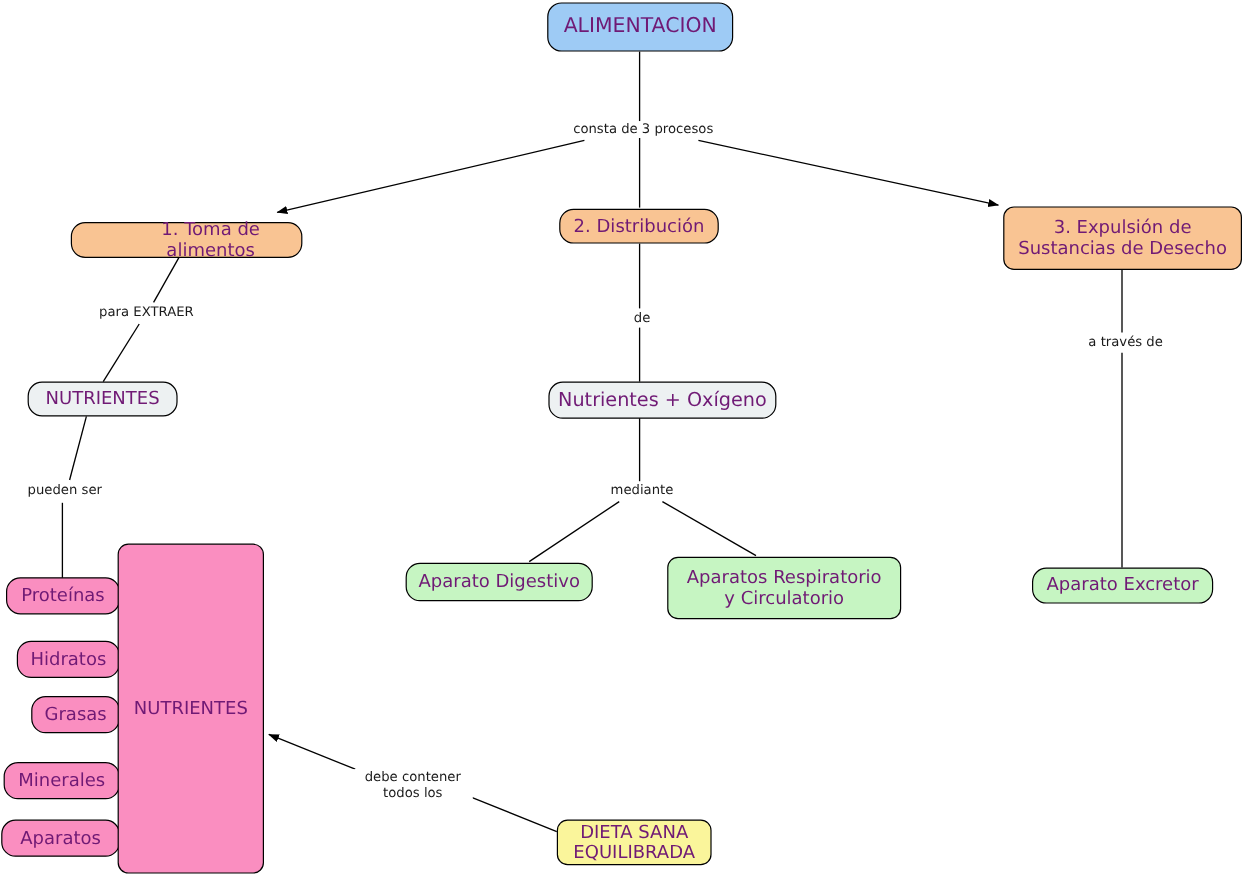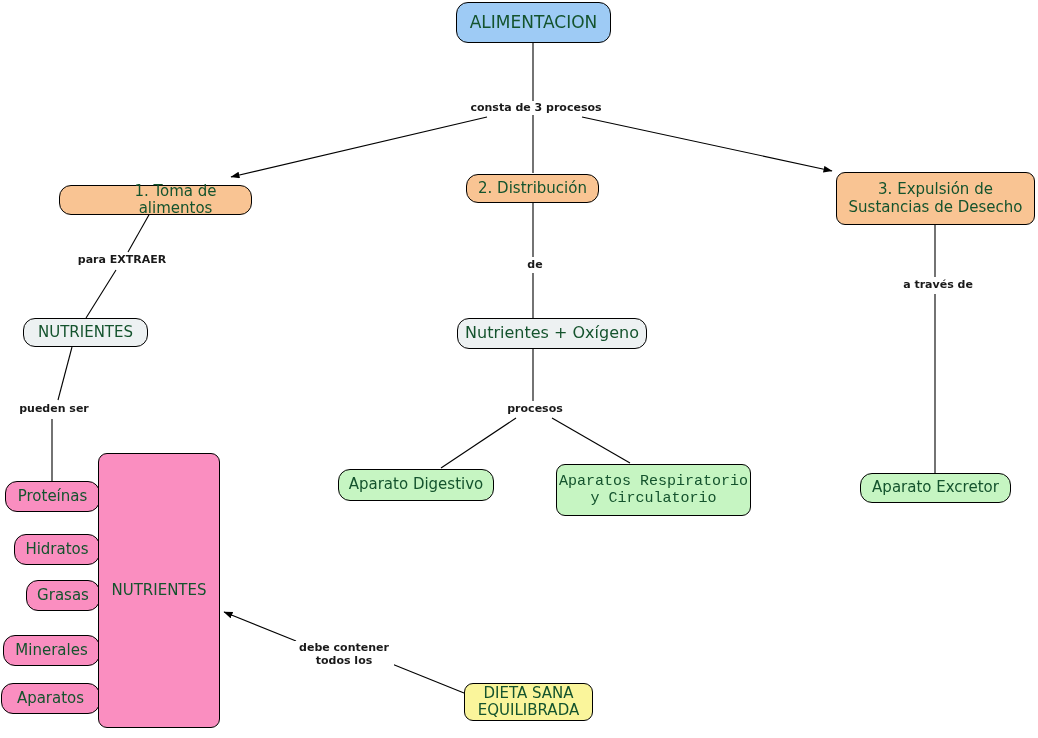--- a/index.html
+++ b/index.html
@@ -24,21 +24,21 @@
     pointer-events: none;
   }
   .node {
     position: absolute;
     box-sizing: border-box;
     display: flex;
     align-items: center;
     justify-content: center;
     text-align: center;
     border: 1px solid #000000;
-    color: #14532d;
+    color: #701a75;
     line-height: 1.15;
     white-space: pre-line;
   }
   .n-blue   { background: #9ECBF5; }
   .n-orange { background: #F9C493; }
   .n-grey   { background: #EDF1F2; }
   .n-green  { background: #C6F5C2; }
   .n-pink   { background: #FA8EC0; }
   .n-yellow { background: #FAF59B; }
 
@@ -47,21 +47,20 @@
 
   .elabel {
     position: absolute;
     font-size: 11px;
     color: #1a1a1a;
     text-align: center;
     line-height: 1.22;
     white-space: pre-line;
     background: #ffffff;
     padding: 0 2px;
-    font-weight: bold;
   }
 </style>
 </head>
 <body>
 
 <div id="canvas">
 
   <svg id="edges" viewBox="0 0 1038 738">
     <defs>
       <marker id="arrow" markerWidth="10" markerHeight="10" refX="8.5" refY="3.4" orient="auto" markerUnits="userSpaceOnUse">
@@ -126,21 +125,21 @@
   </div>
 
   <div class="node n-grey r-pill" style="left:433px; top:318px; width:190px; height:31px; font-size:16px;margin-left:24px;">
     <span>Nutrientes + Oxígeno</span>
   </div>
 
   <div class="node n-green r-pill" style="left:338px; top:469px; width:156px; height:32px; font-size:15px;text-align:right;">
     <span>Aparato Digestivo</span>
   </div>
 
-  <div class="node n-green r-soft" style="left:556px; top:464px; width:195px; height:52px; font-size:15px;font-family:Liberation Mono, monospace;">
+  <div class="node n-green r-soft" style="left:556px; top:464px; width:195px; height:52px; font-size:15px;">
     <span>Aparatos Respiratorio
 y Circulatorio</span>
   </div>
 
   <div class="node n-green r-pill" style="left:860px; top:473px; width:151px; height:30px; font-size:15px;">
     <span>Aparato Excretor</span>
   </div>
 
   <div class="node n-pink r-pill" style="left:5px; top:481px; width:95px; height:31px; font-size:15px; z-index:1;">
     <span>Proteínas</span>
@@ -172,20 +171,20 @@
   </div>
 
   <div class="elabel" style="left:466px; top:101px; width:136px;">consta de 3 procesos</div>
 
   <div class="elabel" style="left:72px; top:253px; width:96px;">para EXTRAER</div>
 
   <div class="elabel" style="left:12px; top:402px; width:80px;">pueden ser</div>
 
   <div class="elabel" style="left:518px; top:258px; width:30px;">de</div>
 
-  <div class="elabel" style="left:498px; top:402px; width:70px;">procesos</div>
+  <div class="elabel" style="left:498px; top:402px; width:70px;">mediante</div>
 
   <div class="elabel" style="left:898px; top:278px; width:76px;">a través de</div>
 
   <div class="elabel" style="left:294px; top:641px; width:96px;">debe contener
 todos los</div>
 
 </div>
 
 </body></html>

